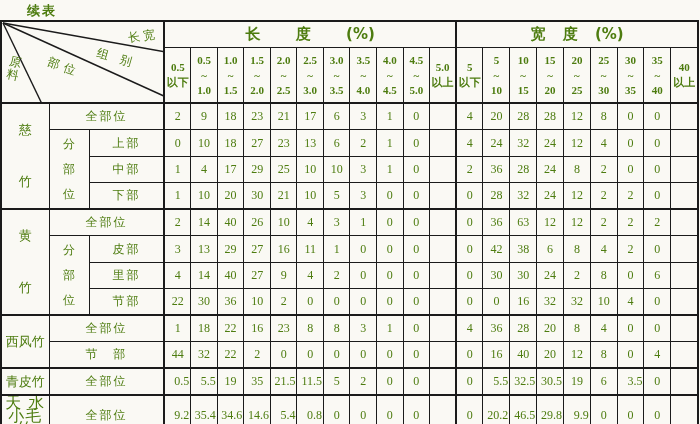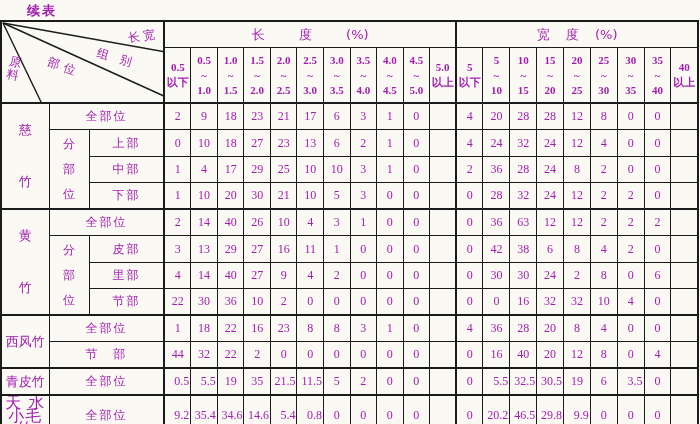--- a/index.html
+++ b/index.html
@@ -1,23 +1,23 @@
 <!DOCTYPE html>
 <html><head>
 <meta charset="utf-8">
 <style>
   html,body{margin:0;padding:0;}
   .page{position:relative;width:700px;height:424px;background:#faf9f4;
-        font-family:"DejaVu Sans",sans-serif;color:#a21caf;overflow:hidden;}
+        font-family:"DejaVu Sans",sans-serif;color:#4d7c0f;overflow:hidden;}
   .title{position:absolute;left:27px;top:2px;font-size:13px;font-weight:bold;letter-spacing:2px;}
   table{position:absolute;left:0px;top:20px;width:699px;border-collapse:collapse;table-layout:fixed;
         border:2px solid #1b1b1b;border-bottom:4px double #1b1b1b;}
   th,td{border:1px solid #1b1b1b;padding:0;text-align:center;vertical-align:middle;overflow:hidden;
         font-weight:normal;}
-  .ghead{height:25px;font-size:13px;font-weight:normal;}
+  .ghead{height:25px;font-size:15px;font-weight:bold;}
   .ghead-len{word-spacing:30px;}
   .ghead-wid{word-spacing:12px;}
   .range{height:54px;font-size:11px;line-height:15px;white-space:pre-line;
          font-family:"Liberation Serif",serif;font-weight:bold;}
   .num{height:25px;font-size:12px;font-family:"Liberation Serif",serif;}
   .dec{text-align:right;padding-right:1px;}
   .mat{font-size:13px;white-space:pre-line;line-height:15px;}
   .mat-tall{line-height:52px;}
   .mat-wrap{font-size:16px;line-height:13px;letter-spacing:1px;}
   .sub{font-size:12px;white-space:pre-line;line-height:25px;}

